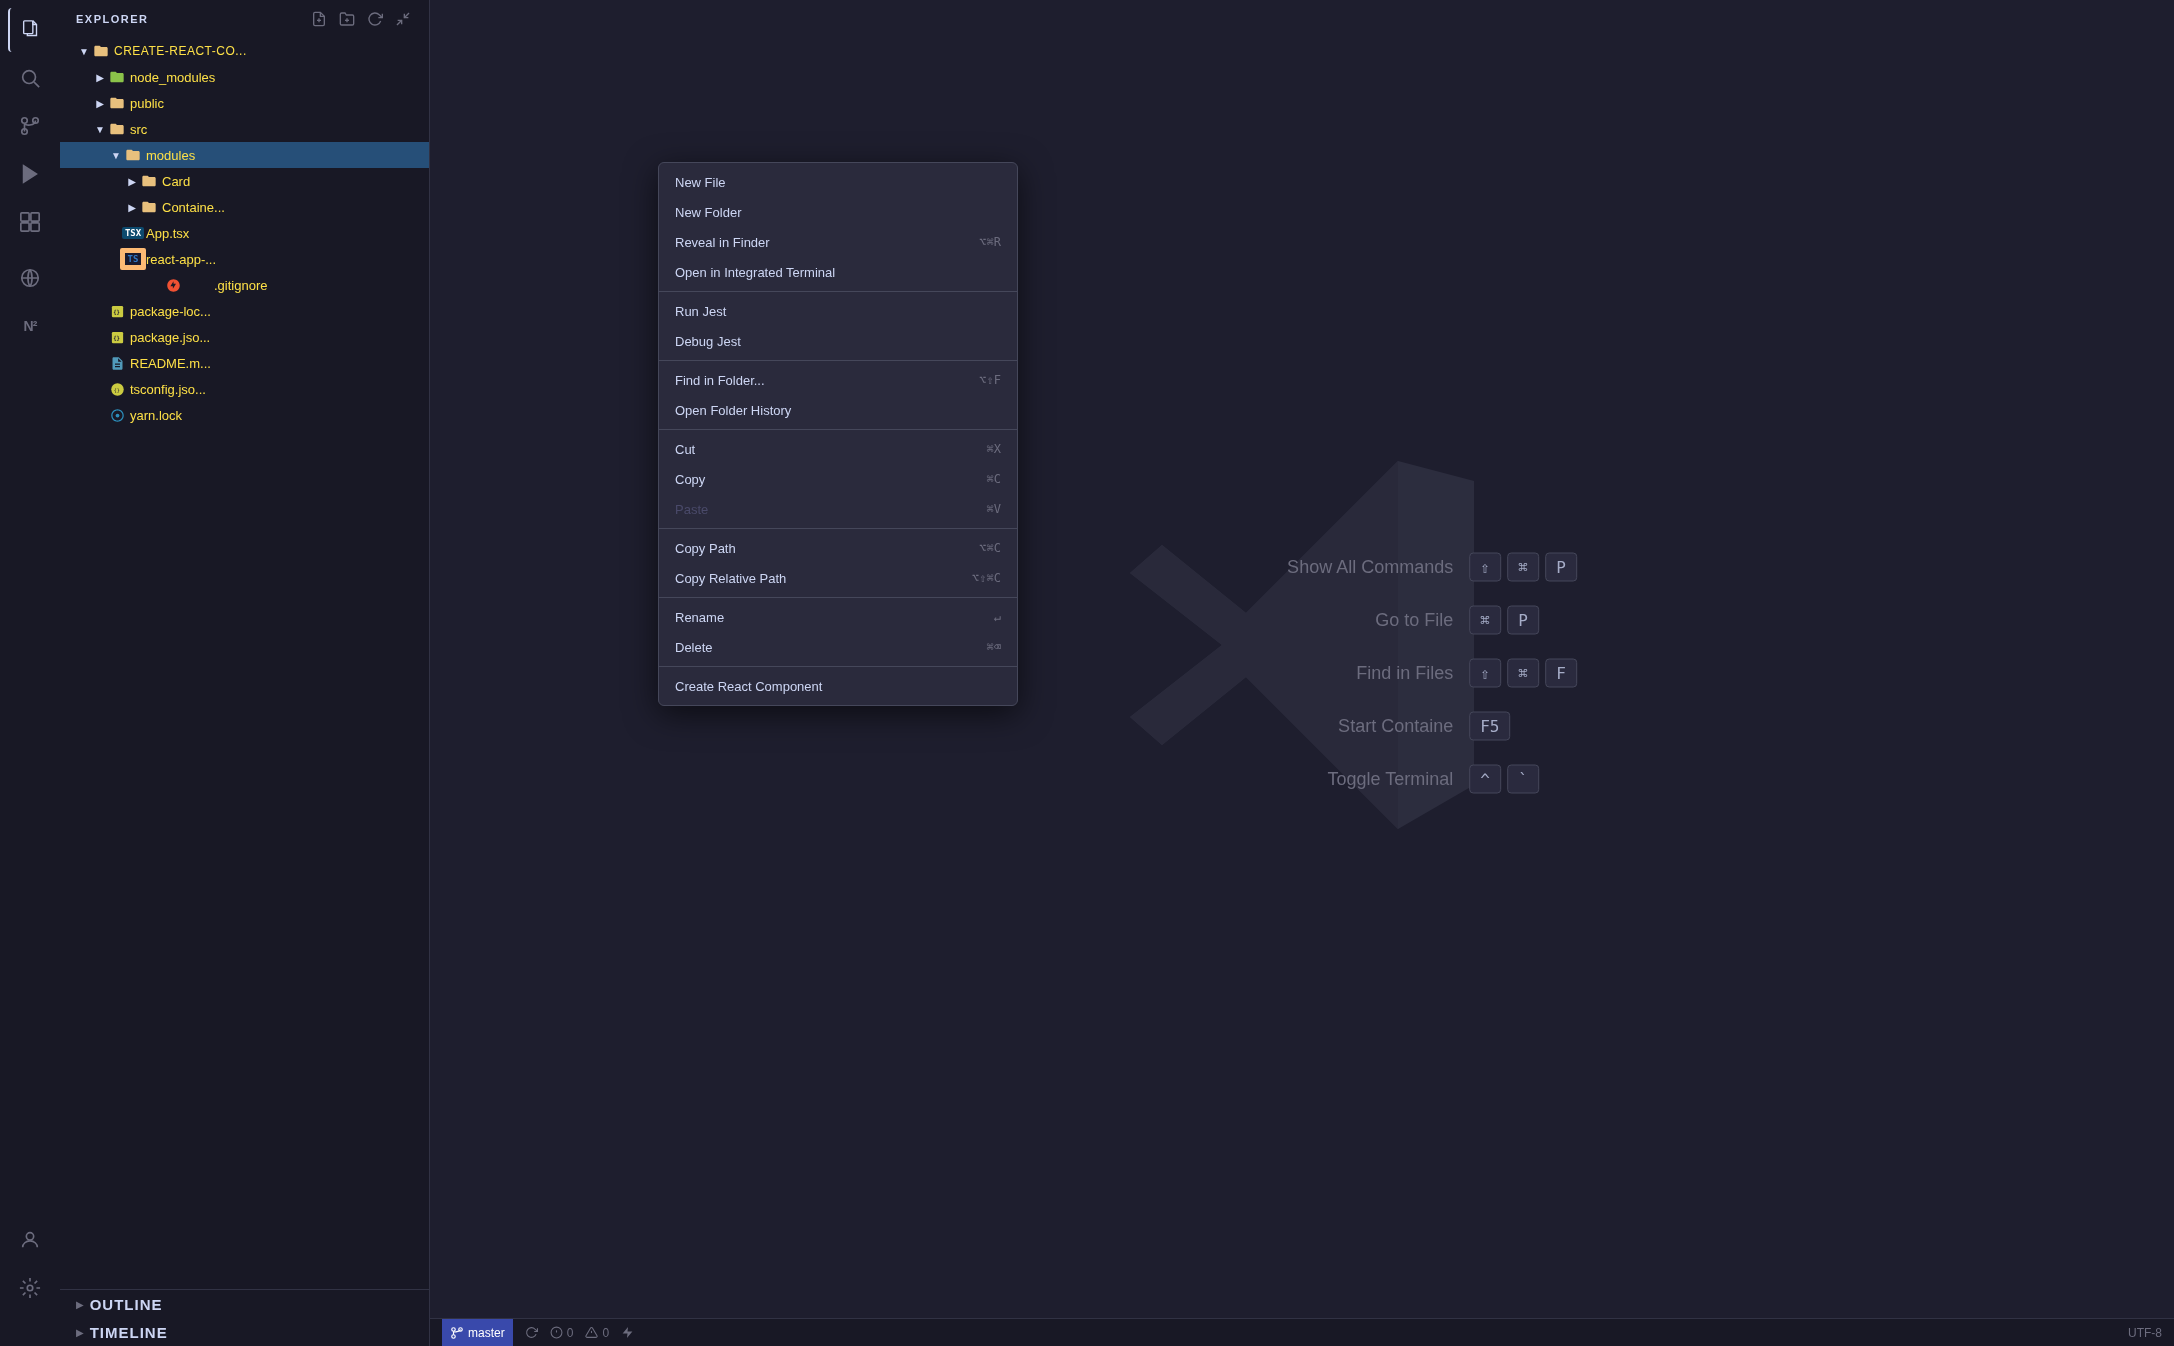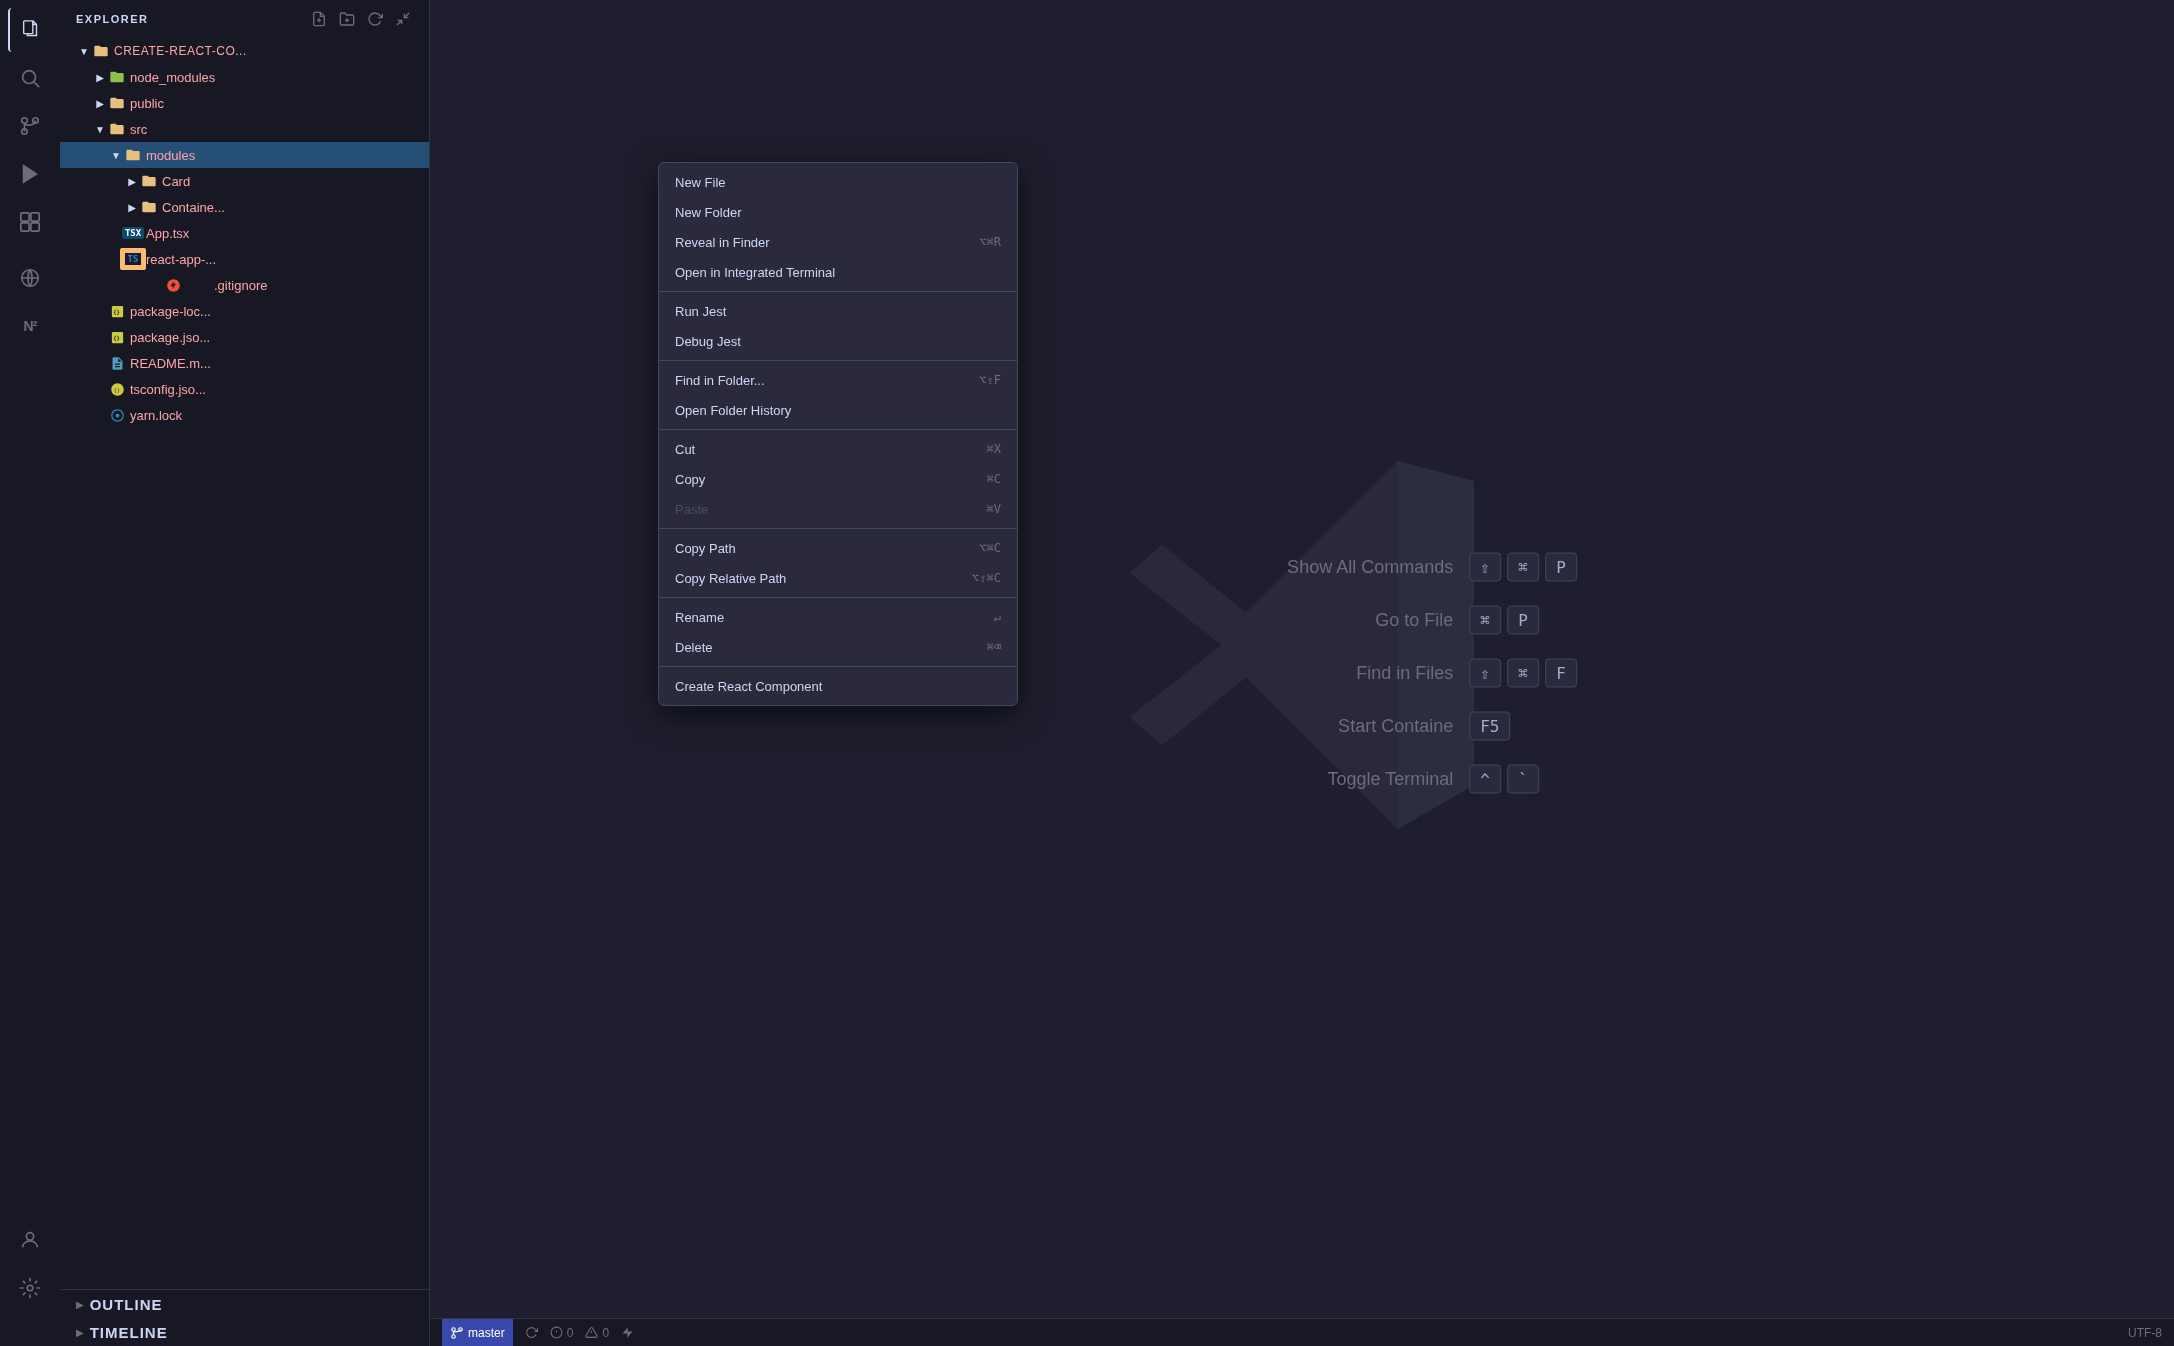--- a/index.html
+++ b/index.html
@@ -115,21 +115,21 @@
     .tree-icon {
       width: 18px;
       height: 18px;
       display: inline-flex;
       align-items: center;
       justify-content: center;
       margin-right: 4px;
       flex-shrink: 0;
     }
     .tree-label {
-      color: #fca5a5;
+      color: #fde047;
       font-size: 13px;
     }
     .icon-nm { color: #8bc34a; font-size: 10px; }
 
     
     .sidebar-bottom {
       border-top: 1px solid #313244;
     }
     .panel-header {
       display: flex;

